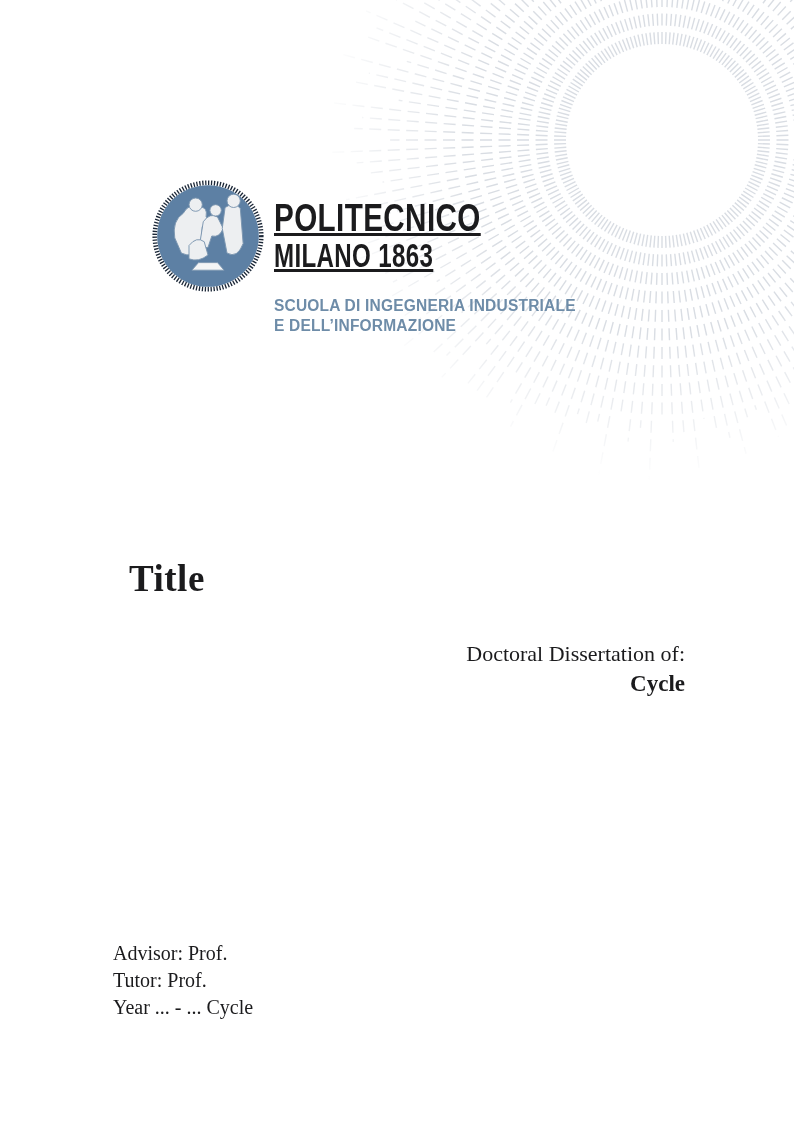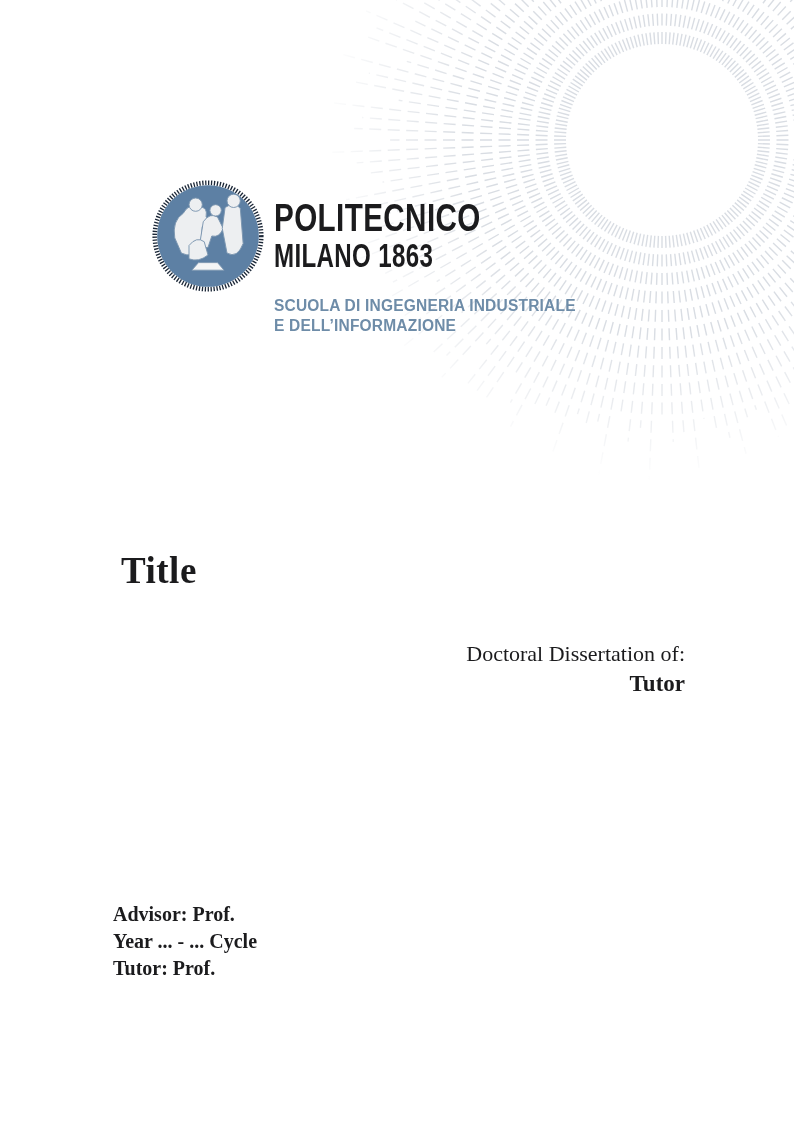--- a/index.html
+++ b/index.html
@@ -41,32 +41,32 @@
     position: absolute; left: 274px; top: 296px;
     font-family: "Liberation Sans", "DejaVu Sans", sans-serif;
     font-weight: bold; font-size: 16px; line-height: 20px;
     letter-spacing: 0.2px; white-space: nowrap;
     transform: scaleX(0.97); transform-origin: left center;
   }
 
   
   .content { position: absolute; inset: 0; z-index: 2; }
   .title {
-    position: absolute; left: 113px; top: 541px; margin: 8px;
+    position: absolute; left: 113px; top: 541px; margin: 16px;
     font-size: 37px; font-weight: bold; letter-spacing: 0.5px; text-align: center;
   }
   .dissertation {
     position: absolute; right: 109px; top: 639px;
     text-align: right; font-size: 22px; line-height: 30px;
   }
   .author { font-weight: bold; font-size: 23px; }
 
   .details {
-    position: absolute; left: 113px; top: 901px;
-    font-size: 20px; line-height: 27px; font-weight: bold;
+    position: absolute; left: 113px; top: 940px;
+    font-size: 20px; line-height: 27px;
   }
 </style>
 </head>
 <body>
 
 <div class="page">
 
   <div class="burst">
     <svg id="burst-svg" width="794" height="1123" viewBox="0 0 794 1123">
         <line x1="758.0" y1="140.0" x2="965.0" y2="140.0" stroke="#d9dde3" stroke-width="1.4" stroke-dasharray="12 6.5"></line>
@@ -254,36 +254,36 @@
           <circle cx="47" cy="27" r="7"></circle>
           <path d="M55 45 Q62 35 70 40 L76 52 Q72 62 64 60 L60 72 Q52 74 52 64 Z"></path>
           <circle cx="68" cy="33" r="6"></circle>
           <path d="M78 30 Q88 23 94 31 L97 68 Q91 84 80 78 L75 52 Z"></path>
           <circle cx="87" cy="23" r="7"></circle>
           <path d="M40 70 Q48 60 56 66 L60 80 Q50 88 40 84 Z"></path>
           <path d="M50 88 L70 88 L77 96 L43 96 Z" fill="#f4f5f6"></path>
         </g>
       </svg>
     </div>
-    <div class="wordmark" style="color: rgb(27, 27, 29);">
+    <div class="wordmark" style="color: rgb(27, 27, 29); text-decoration: underline;">
       <div class="wm1">POLITECNICO</div>
       <div class="wm2">MILANO 1863</div>
     </div>
     <div class="school" style="color: rgb(110, 140, 168);">
       <div>SCUOLA DI INGEGNERIA INDUSTRIALE</div>
       <div>E DELL’INFORMAZIONE</div>
     </div>
   </header>
 
   <main class="content">
     <h1 class="title">Title</h1>
     <div class="dissertation">
       <div>Doctoral Dissertation of:</div>
-      <div class="author">Tutor</div>
+      <div class="author">Cycle</div>
     </div>
     <footer class="details">
       <div>Advisor: Prof.</div>
+      <div>Tutor: Prof.</div>
       <div>Year ... - ... Cycle</div>
-      <div>Tutor: Prof.</div>
     </footer>
   </main>
 
 </div>
 
 </body></html>

